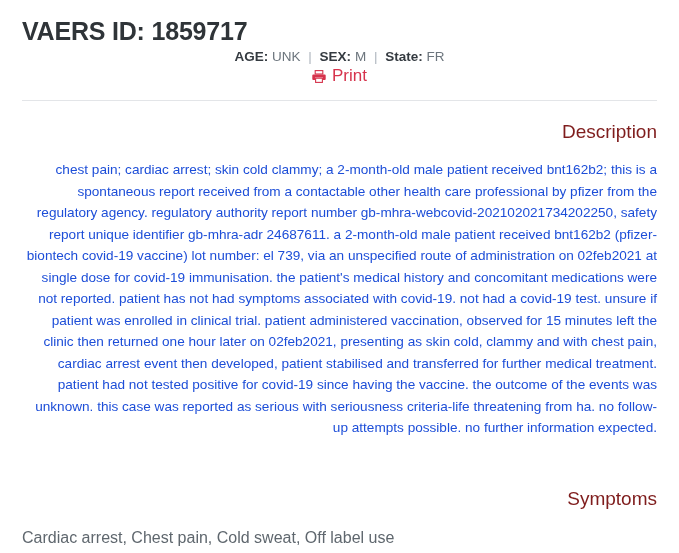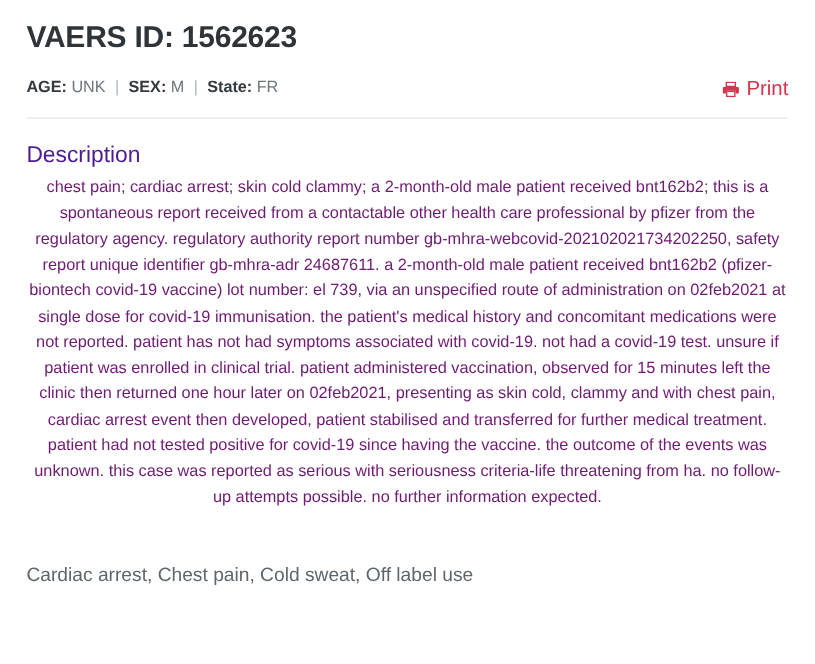--- a/index.html
+++ b/index.html
@@ -25,22 +25,23 @@
     color: #2f3438;
     letter-spacing: -0.2px;
     margin: 0 0 0 0;
     line-height: 34px;
   }
   .record-title .id-value {
     font-weight: bold;
   }
   .meta-row {
     display: flex;
+    align-items: center;
     justify-content: space-between;
-    margin-top: 16px;
+    flex-direction: column;
   }
   .meta-left {
     font-size: 13.5px;
     color: #6c757d;
     line-height: 18px;
   }
   .meta-left .lbl {
     font-weight: bold;
     color: #343a40;
   }
@@ -67,49 +68,50 @@
     display: block;
   }
   .divider {
     border: 0;
     border-top: 1px solid #e3e5e8;
     margin: 14px 0 0 0;
   }
   h2.section-heading {
     font-size: 19px;
     font-weight: normal;
-    color: #4c1d95;
+    color: #7f1d1d;
     margin: 18px 0 0 0;
     line-height: 26px;
+    text-align: right;
   }
   .body-text {
     font-size: 13.6px;
     line-height: 21.5px;
-    color: #701a75;
-    margin-top: 2px;
-    text-align: center;
+    color: #1d4ed8;
+    margin-top: 14px;
+    text-align: right;
   }
   .symptoms-text {
     font-size: 16px;
     line-height: 21px;
     color: #5f676e;
     margin-top: 15px;
   }
   .spacer-lg {
     height: 16px;
   }
 </style>
 </head>
 <body>
 
 <div class="page">
 
   <h1 class="record-title">
     <span>VAERS ID:</span>
-    <span class="id-value">1562623</span>
+    <span class="id-value">1859717</span>
   </h1>
 
   <div class="meta-row">
     <div class="meta-left">
       <span class="lbl">AGE:</span>
       <span>UNK</span>
       <span class="sep">|</span>
       <span class="lbl">SEX:</span>
       <span>M</span>
       <span class="sep">|</span>
@@ -129,15 +131,16 @@
     </a>
   </div>
 
   <hr class="divider">
 
   <h2 class="section-heading">Description</h2>
   <p class="body-text">chest pain; cardiac arrest; skin cold clammy; a 2-month-old male patient received bnt162b2; this is a spontaneous report received from a contactable other health care professional by pfizer from the regulatory agency. regulatory authority report number gb-mhra-webcovid-202102021734202250, safety report unique identifier gb-mhra-adr 24687611. a 2-month-old male patient received bnt162b2 (pfizer-biontech covid-19 vaccine) lot number: el 739, via an unspecified route of administration on 02feb2021 at single dose for covid-19 immunisation. the patient's medical history and concomitant medications were not reported. patient has not had symptoms associated with covid-19. not had a covid-19 test. unsure if patient was enrolled in clinical trial. patient administered vaccination, observed for 15 minutes left the clinic then returned one hour later on 02feb2021, presenting as skin cold, clammy and with chest pain, cardiac arrest event then developed, patient stabilised and transferred for further medical treatment. patient had not tested positive for covid-19 since having the vaccine. the outcome of the events was unknown. this case was reported as serious with seriousness criteria-life threatening from ha. no follow-up attempts possible. no further information expected.</p>
 
   <div class="spacer-lg"></div>
 
+  <h2 class="section-heading">Symptoms</h2>
   <p class="symptoms-text">Cardiac arrest, Chest pain, Cold sweat, Off label use</p>
 
 </div>
 
 </body></html>

